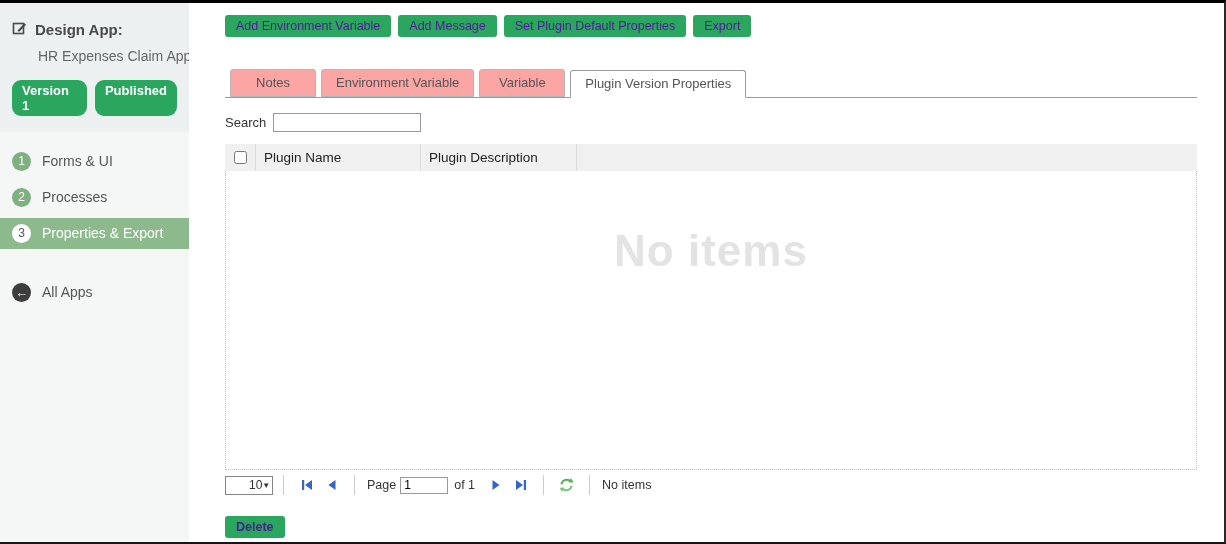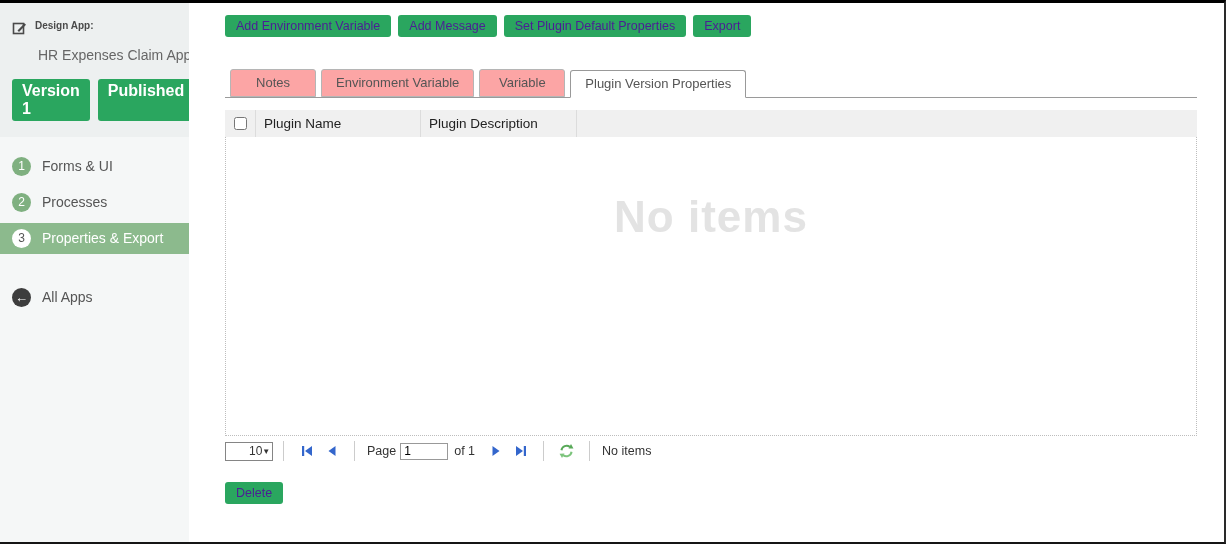--- a/index.html
+++ b/index.html
@@ -12,24 +12,24 @@
     border-right: 2px solid #2a2a2a;
     border-bottom: 2px solid #151515;
     display: flex;
     background: #fff;
     overflow: hidden;
   }
 
   
   .sidebar { width: 189px; flex: none; background: #f5f7f7; }
   .sidebar-header { background: #edf0f0; padding: 17px 12px 16px 12px; }
-  .app-title-row { display: flex; align-items: flex-start; gap: 7px; color: #4a4a4a; font-size: 10px; font-weight: bold; }
+  .app-title-row { display: flex; align-items: center; gap: 7px; color: #4a4a4a; font-size: 15px; font-weight: bold; }
   .app-name { margin-top: 9px; font-size: 14px; color: #666; line-height: 1.25; width: 160px; margin-left: 26px; }
   .badges { margin-top: 14px; display: flex; gap: 8px; }
-  .badge { background: #2aa65f; color: #fff; font-size: 16px; font-weight: bold; padding: 3px 10px; border-radius: 3px; }
+  .badge { background: #2aa65f; color: #fff; font-size: 13px; font-weight: bold; padding: 3px 10px; border-radius: 9px; }
 
   .menu { margin-top: 14px; }
   .menu-item { display: flex; align-items: center; padding: 6px 12px; margin-bottom: 5px; font-size: 14px; color: #555; cursor: pointer; }
   .menu-num { width: 19px; height: 19px; flex: none; border-radius: 50%; background: #7fb080; color: #fff; font-size: 12px; display: flex; align-items: center; justify-content: center; margin-right: 11px; }
   .menu-item.selected { background: #8cba8d; color: #fff; }
   .menu-item.selected .menu-num { background: #fff; color: #555; }
 
   .all-apps { margin-top: 28px; padding: 6px 12px; display: flex; align-items: center; font-size: 14px; color: #555; cursor: pointer; }
   .back-circle { width: 19px; height: 19px; flex: none; border-radius: 50%; background: #3d3d3d; color: #fff; display: flex; align-items: center; justify-content: center; font-size: 13px; font-weight: bold; margin-right: 11px; }
 
@@ -61,21 +61,21 @@
   .pager { margin-top: 4px; display: flex; align-items: center; height: 22px; font-size: 12.5px; color: #333; }
   .psize { width: 46px; height: 19px; border: 1px solid #858585; background: #fff; display: flex; align-items: center; justify-content: space-between; padding: 0 23px; font-size: 12px; cursor: pointer; }
   .psize-arrow { font-size: 8px; color: #333; }
   .sep { width: 1px; height: 20px; background: #ccc; margin: 0 10px; flex: none; }
   .picon { width: 15px; height: 15px; margin: 0 5px; display: inline-flex; align-items: center; justify-content: center; cursor: pointer; }
   .page-label { margin: 0 4px 0 2px; }
   .page-input { width: 48px; height: 17px; border: 1px solid #999; font-size: 12px; padding: 0 3px; font-family: inherit; }
   .of-label { margin: 0 8px 0 6px; }
   .pager-status { margin-left: 2px; }
 
-  .delete-btn { margin-top: 20px; }
+  .delete-btn { margin-top: 20px; font-weight: bold; }
 </style>
 </head>
 <body>
 
 <div class="page">
 
   <aside class="sidebar">
     <div class="sidebar-header">
       <div class="app-title-row">
         <span>
@@ -125,20 +125,24 @@
       <button class="btn">Export</button>
     </div>
 
     <div class="tabs">
       <div class="tab">Notes</div>
       <div class="tab">Environment Variable</div>
       <div class="tab">Variable</div>
       <div class="tab active">Plugin Version Properties</div>
     </div>
 
+    <div class="search-row">
+      <span>Search</span>
+      <input class="search-input" type="text" value="" style="">
+    </div>
 
     <div class="grid">
       <div class="grid-header">
         <div class="gh-cell gh-check">
           <input type="checkbox" style="">
         </div>
         <div class="gh-cell gh-name">Plugin Name</div>
         <div class="gh-cell gh-desc">Plugin Description</div>
         <div class="gh-cell gh-rest"></div>
       </div>

